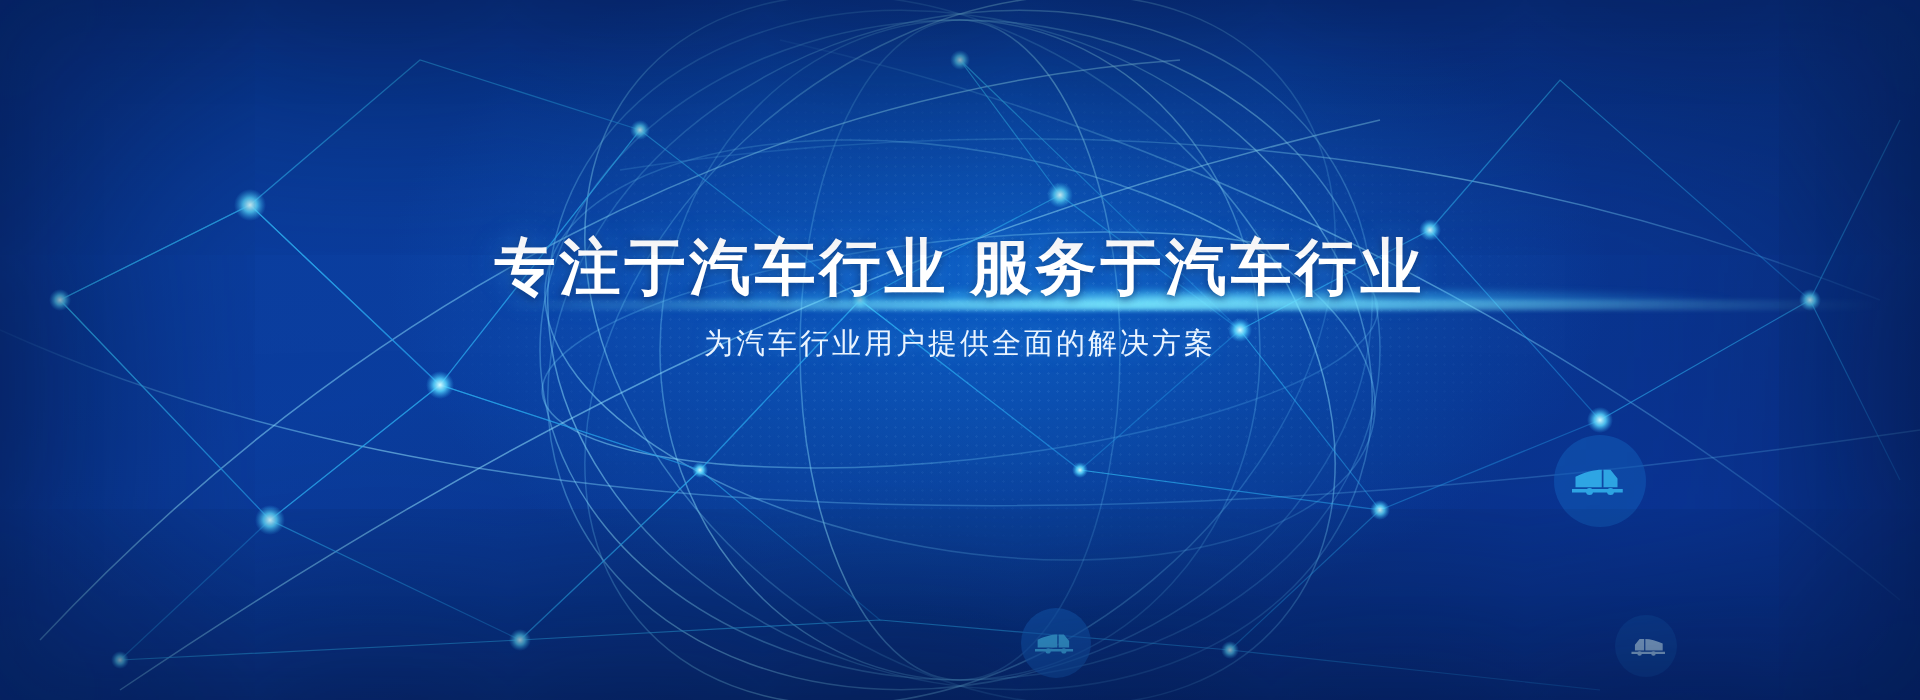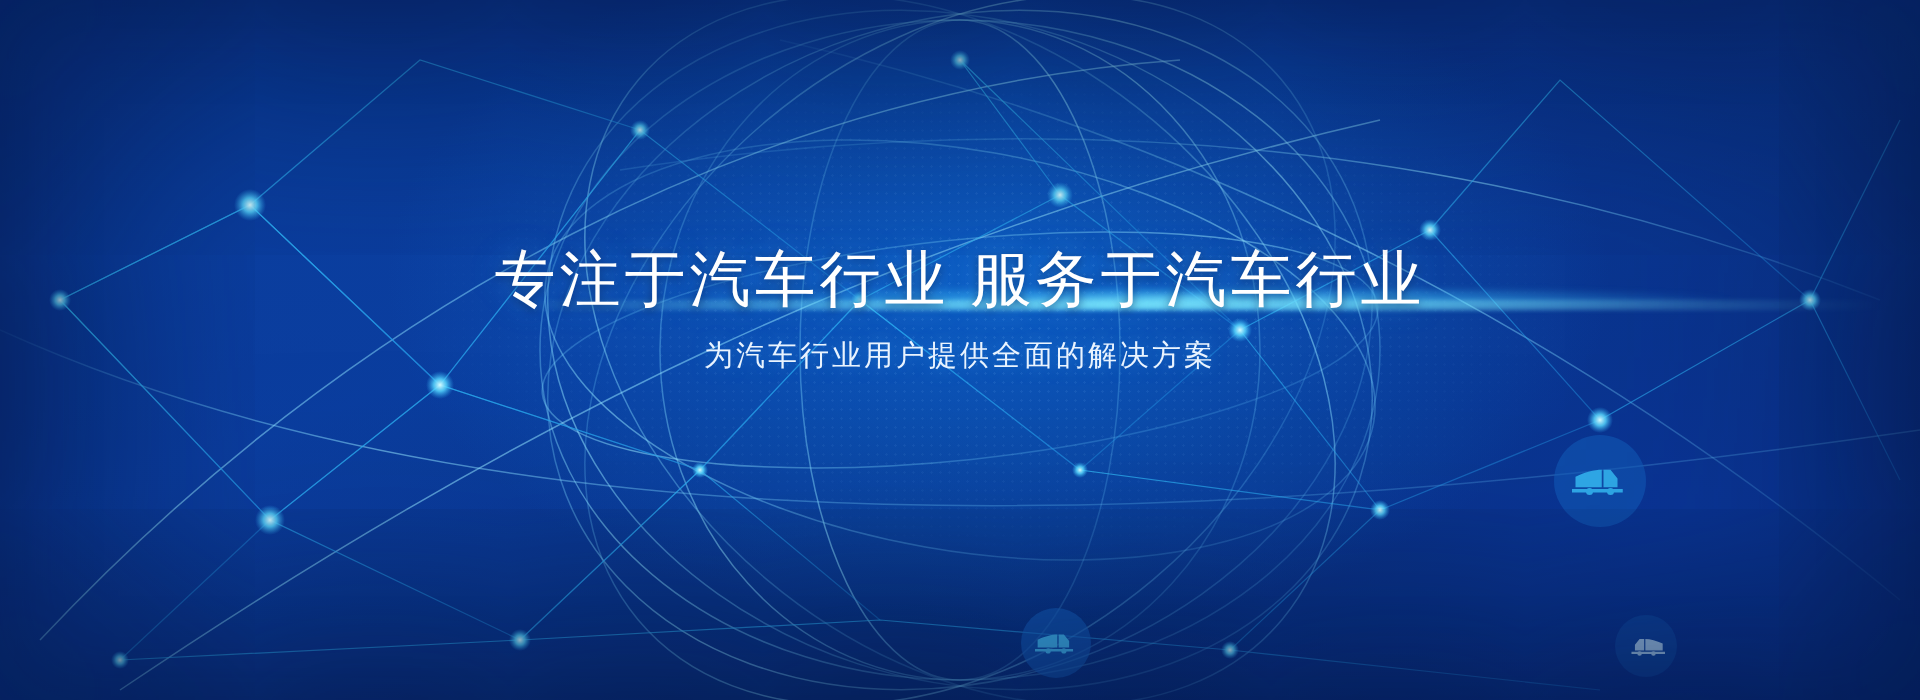--- a/index.html
+++ b/index.html
@@ -31,21 +31,21 @@
     filter:blur(2px);
   }
   .vig{
     box-shadow:inset 0 0 230px 80px rgba(3,18,58,.60), inset 0 0 90px 10px rgba(3,18,58,.30);
     pointer-events:none;
   }
   .content{
     position:absolute;left:0;right:0;top:232px;text-align:center;
   }
   .headline{
-    margin:12px;color:#ffffff;font-size:61px;font-weight:normal;letter-spacing:4px;
+    margin:0;color:#ffffff;font-size:61px;font-weight:bold;letter-spacing:4px;
     line-height:1.15;
     text-shadow:0 0 26px rgba(60,170,255,.55), 0 2px 10px rgba(0,20,70,.7);
   }
   .sub{
     margin:22px 0 0 0;color:#eaf4ff;font-size:29px;font-weight:normal;letter-spacing:3px;
     text-shadow:0 0 16px rgba(40,140,230,.6);
   }
   .badge{
     position:absolute;border-radius:50%;display:flex;align-items:center;justify-content:center;
   }

